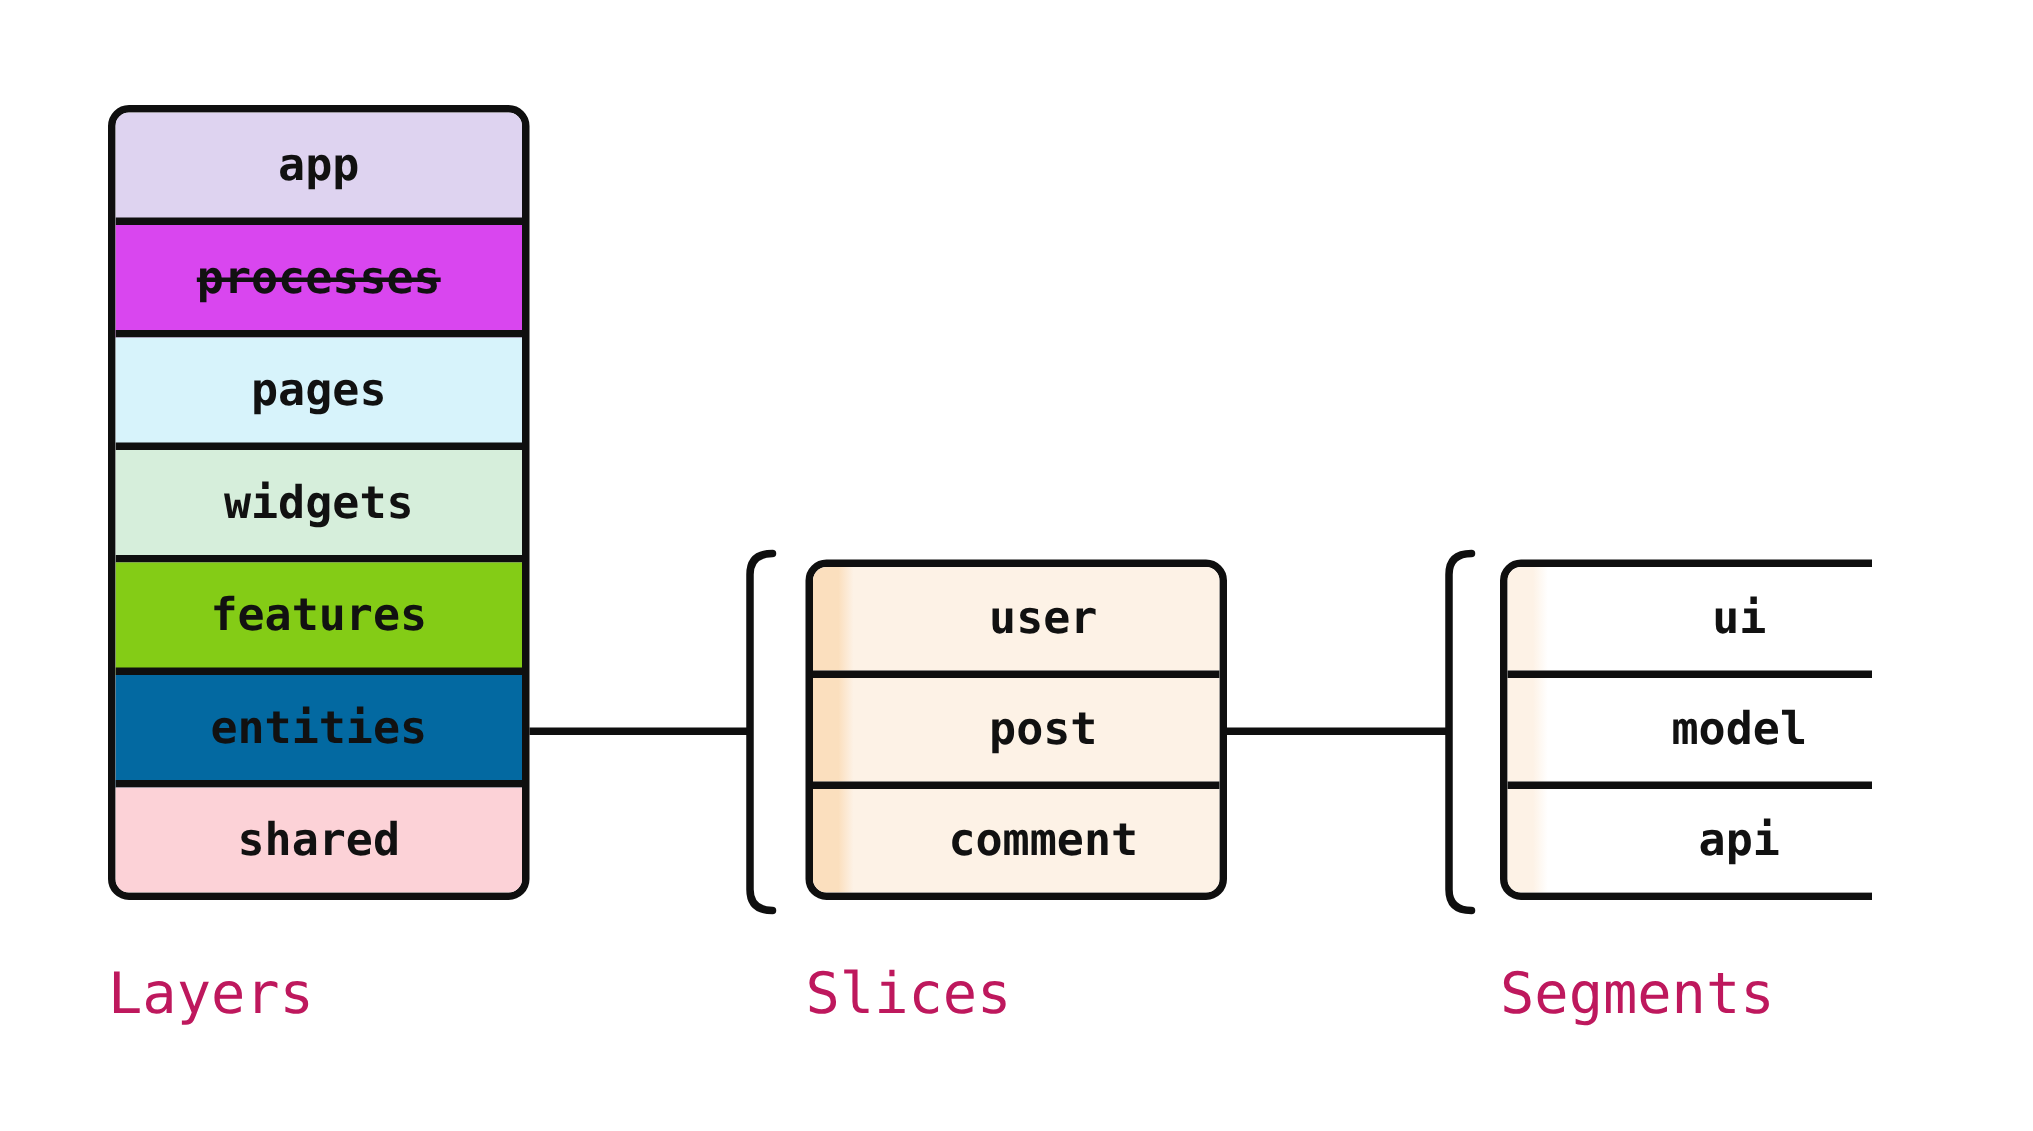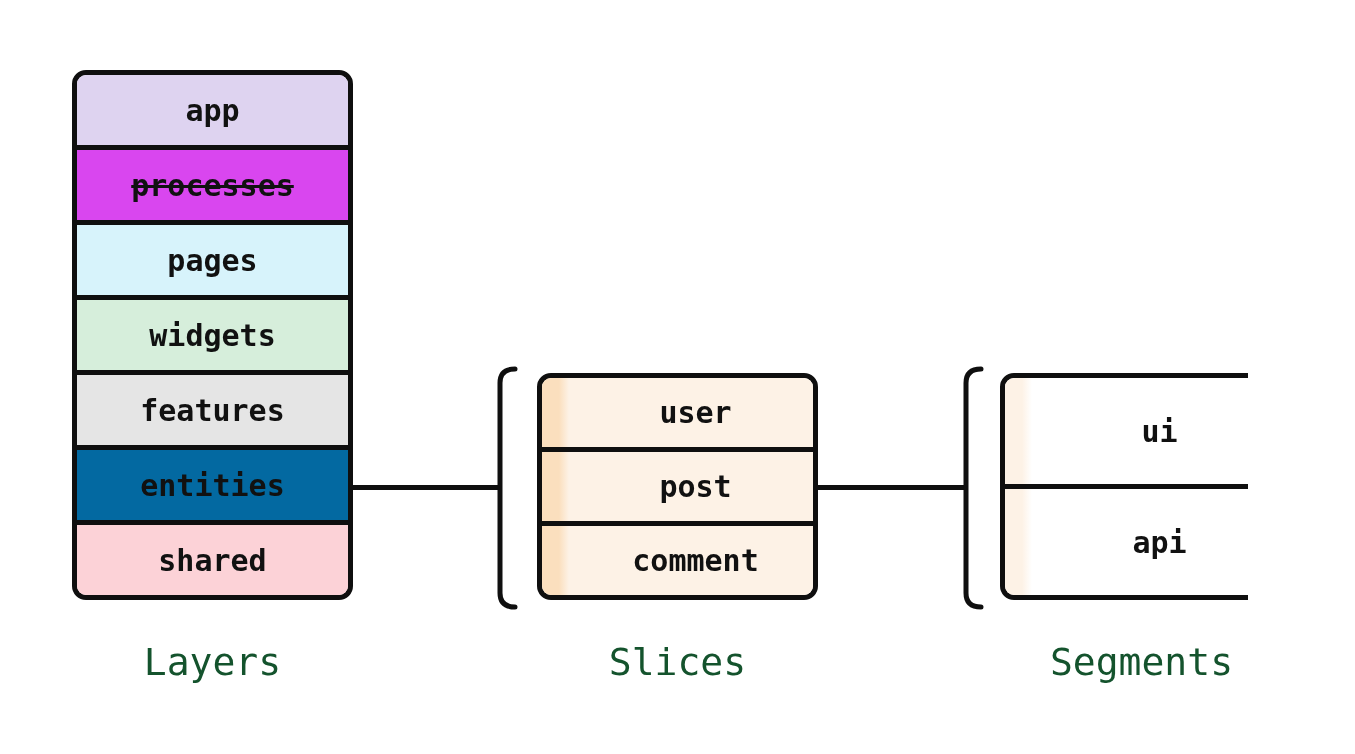--- a/index.html
+++ b/index.html
@@ -58,24 +58,23 @@
     position: absolute;
     top: 366px;
     width: 24px;
     height: 244px;
   }
   .bracket-1 { left: 496px; }
   .bracket-2 { left: 962px; }
   .group-label {
     position: absolute;
     top: 640px;
-    text-align: center;
     font-size: 38px;
     font-weight: normal;
-    color: #14532d;
+    color: #be185d;
     white-space: nowrap;
   }
   .label-layers   { left: 72px;   width: 281px; }
   .label-slices   { left: 537px;  width: 281px; }
   .label-segments { left: 1000px; width: 283px; }
 </style>
 </head>
 <body>
 
 <div class="canvas">
@@ -86,21 +85,21 @@
     </div>
     <div class="row" style="background: #d946ef;">
       <span class="row-label strike">processes</span>
     </div>
     <div class="row" style="background: rgb(215, 243, 251);">
       <span class="row-label">pages</span>
     </div>
     <div class="row" style="background: rgb(214, 238, 219);">
       <span class="row-label">widgets</span>
     </div>
-    <div class="row" style="background: #e5e5e5;">
+    <div class="row" style="background: #84cc16;">
       <span class="row-label">features</span>
     </div>
     <div class="row" style="background: #0369a1;">
       <span class="row-label">entities</span>
     </div>
     <div class="row" style="background: rgb(252, 210, 215);">
       <span class="row-label">shared</span>
     </div>
   </div>
 
@@ -126,20 +125,23 @@
 
   <svg class="bracket bracket-2" viewBox="0 0 24 244">
     <path d="M 19 3 Q 4 3 4 17 L 4 227 Q 4 241 19 241" fill="none" stroke="#0f0f0f" stroke-width="5" stroke-linecap="round"></path>
   </svg>
 
   <div class="stack segments-stack" style="--strip: #fdf2e6; --fill: #ffffff;">
     <div class="row">
       <span class="row-label">ui</span>
     </div>
     <div class="row">
+      <span class="row-label">model</span>
+    </div>
+    <div class="row">
       <span class="row-label">api</span>
     </div>
   </div>
 
   <div class="group-label label-layers">Layers</div>
   <div class="group-label label-slices">Slices</div>
   <div class="group-label label-segments">Segments</div>
 
 </div>
 

